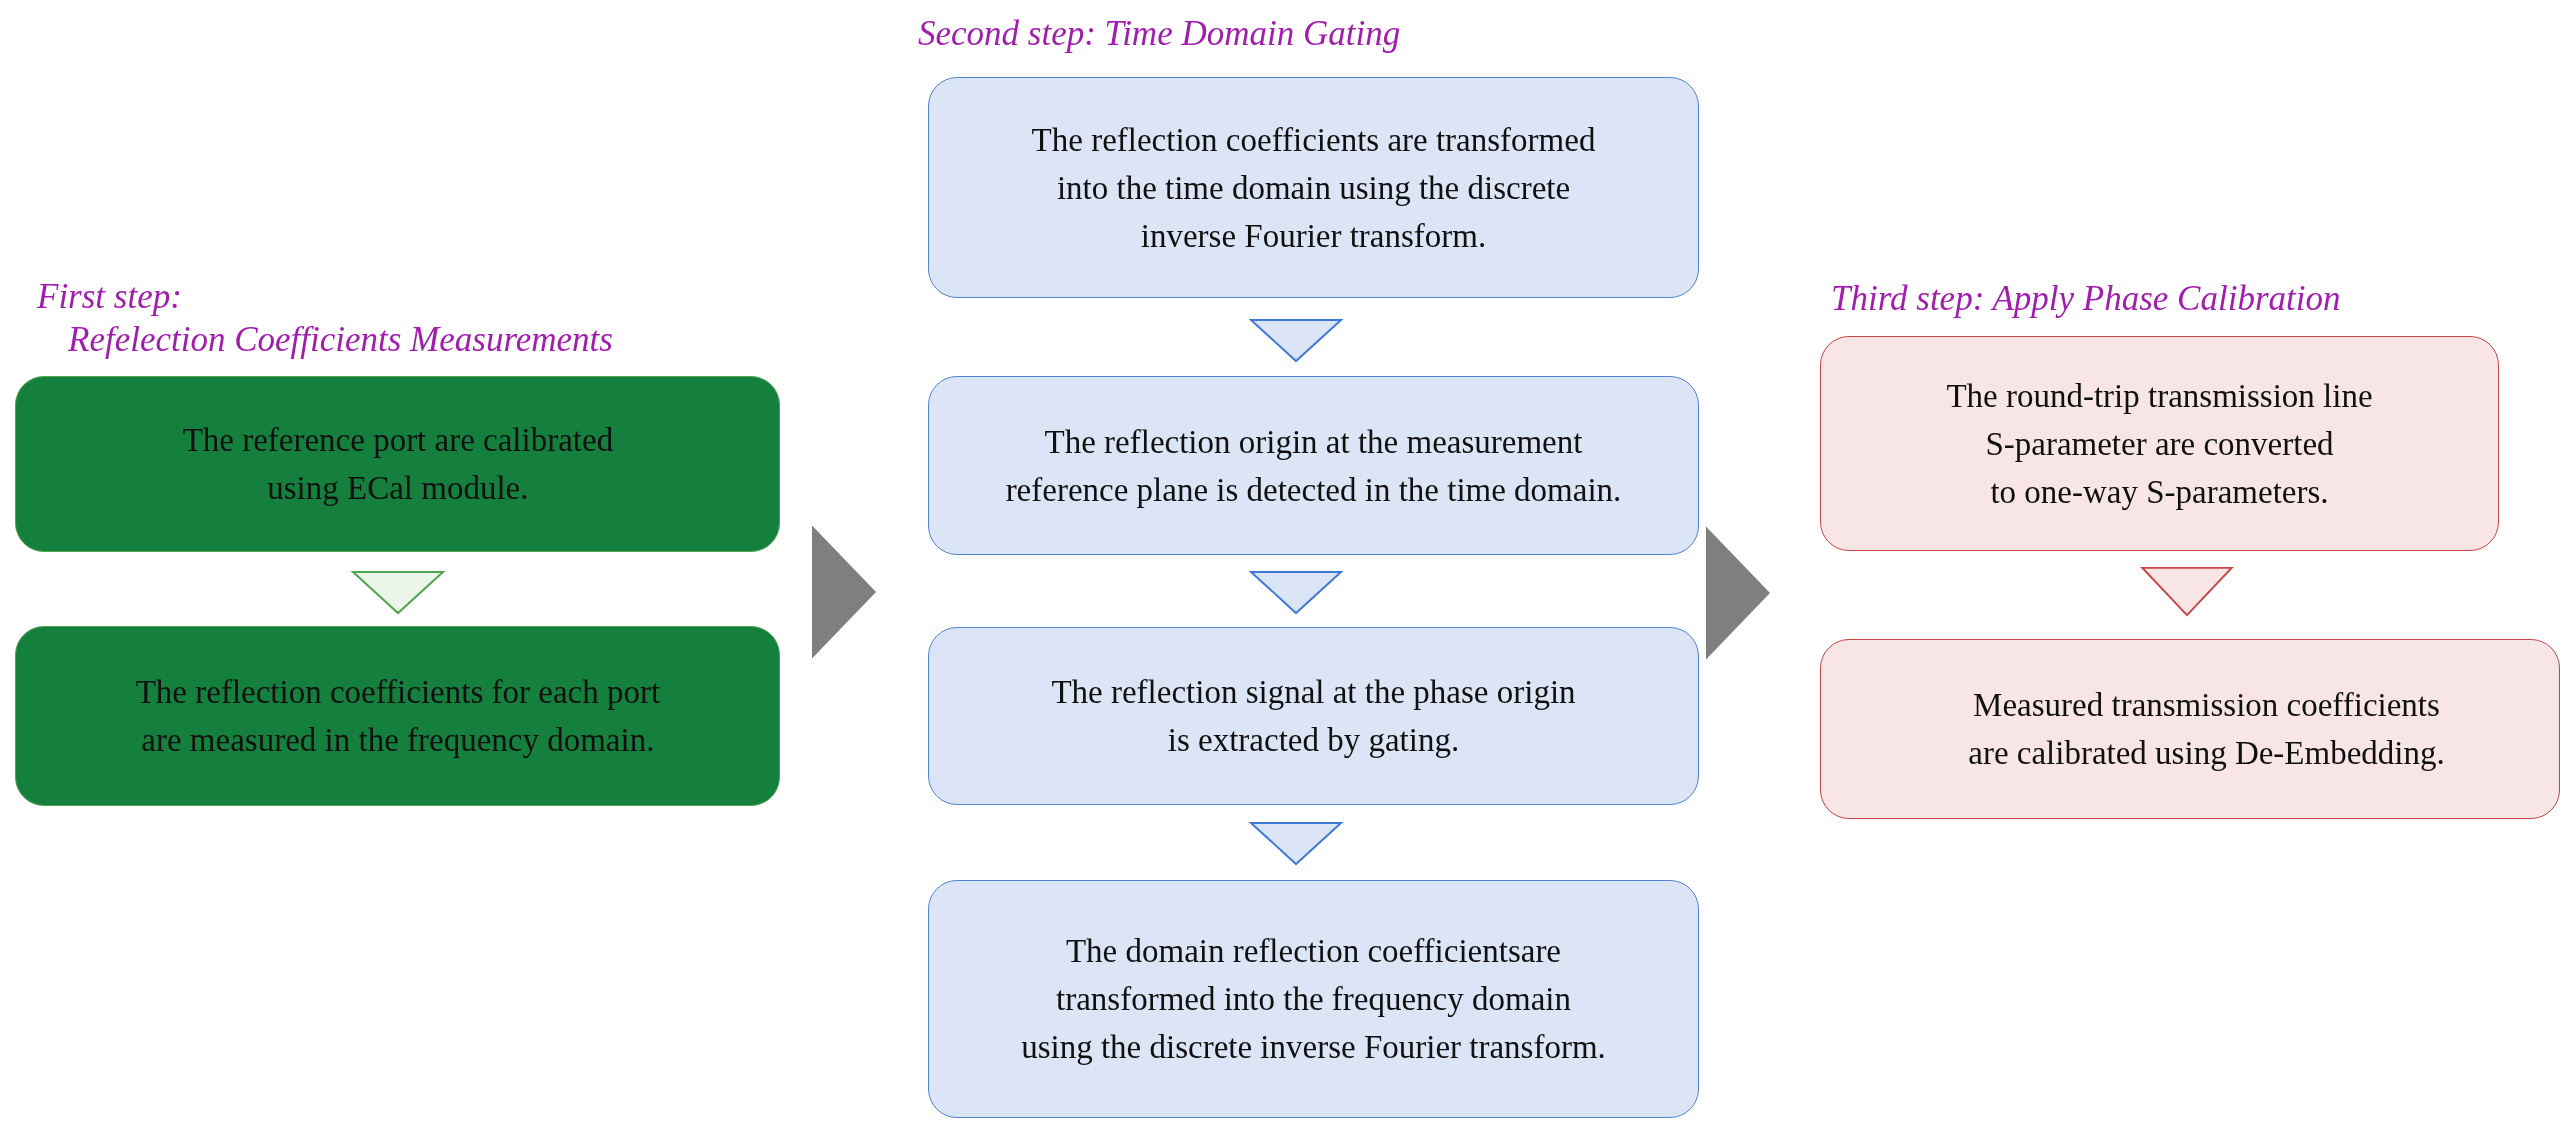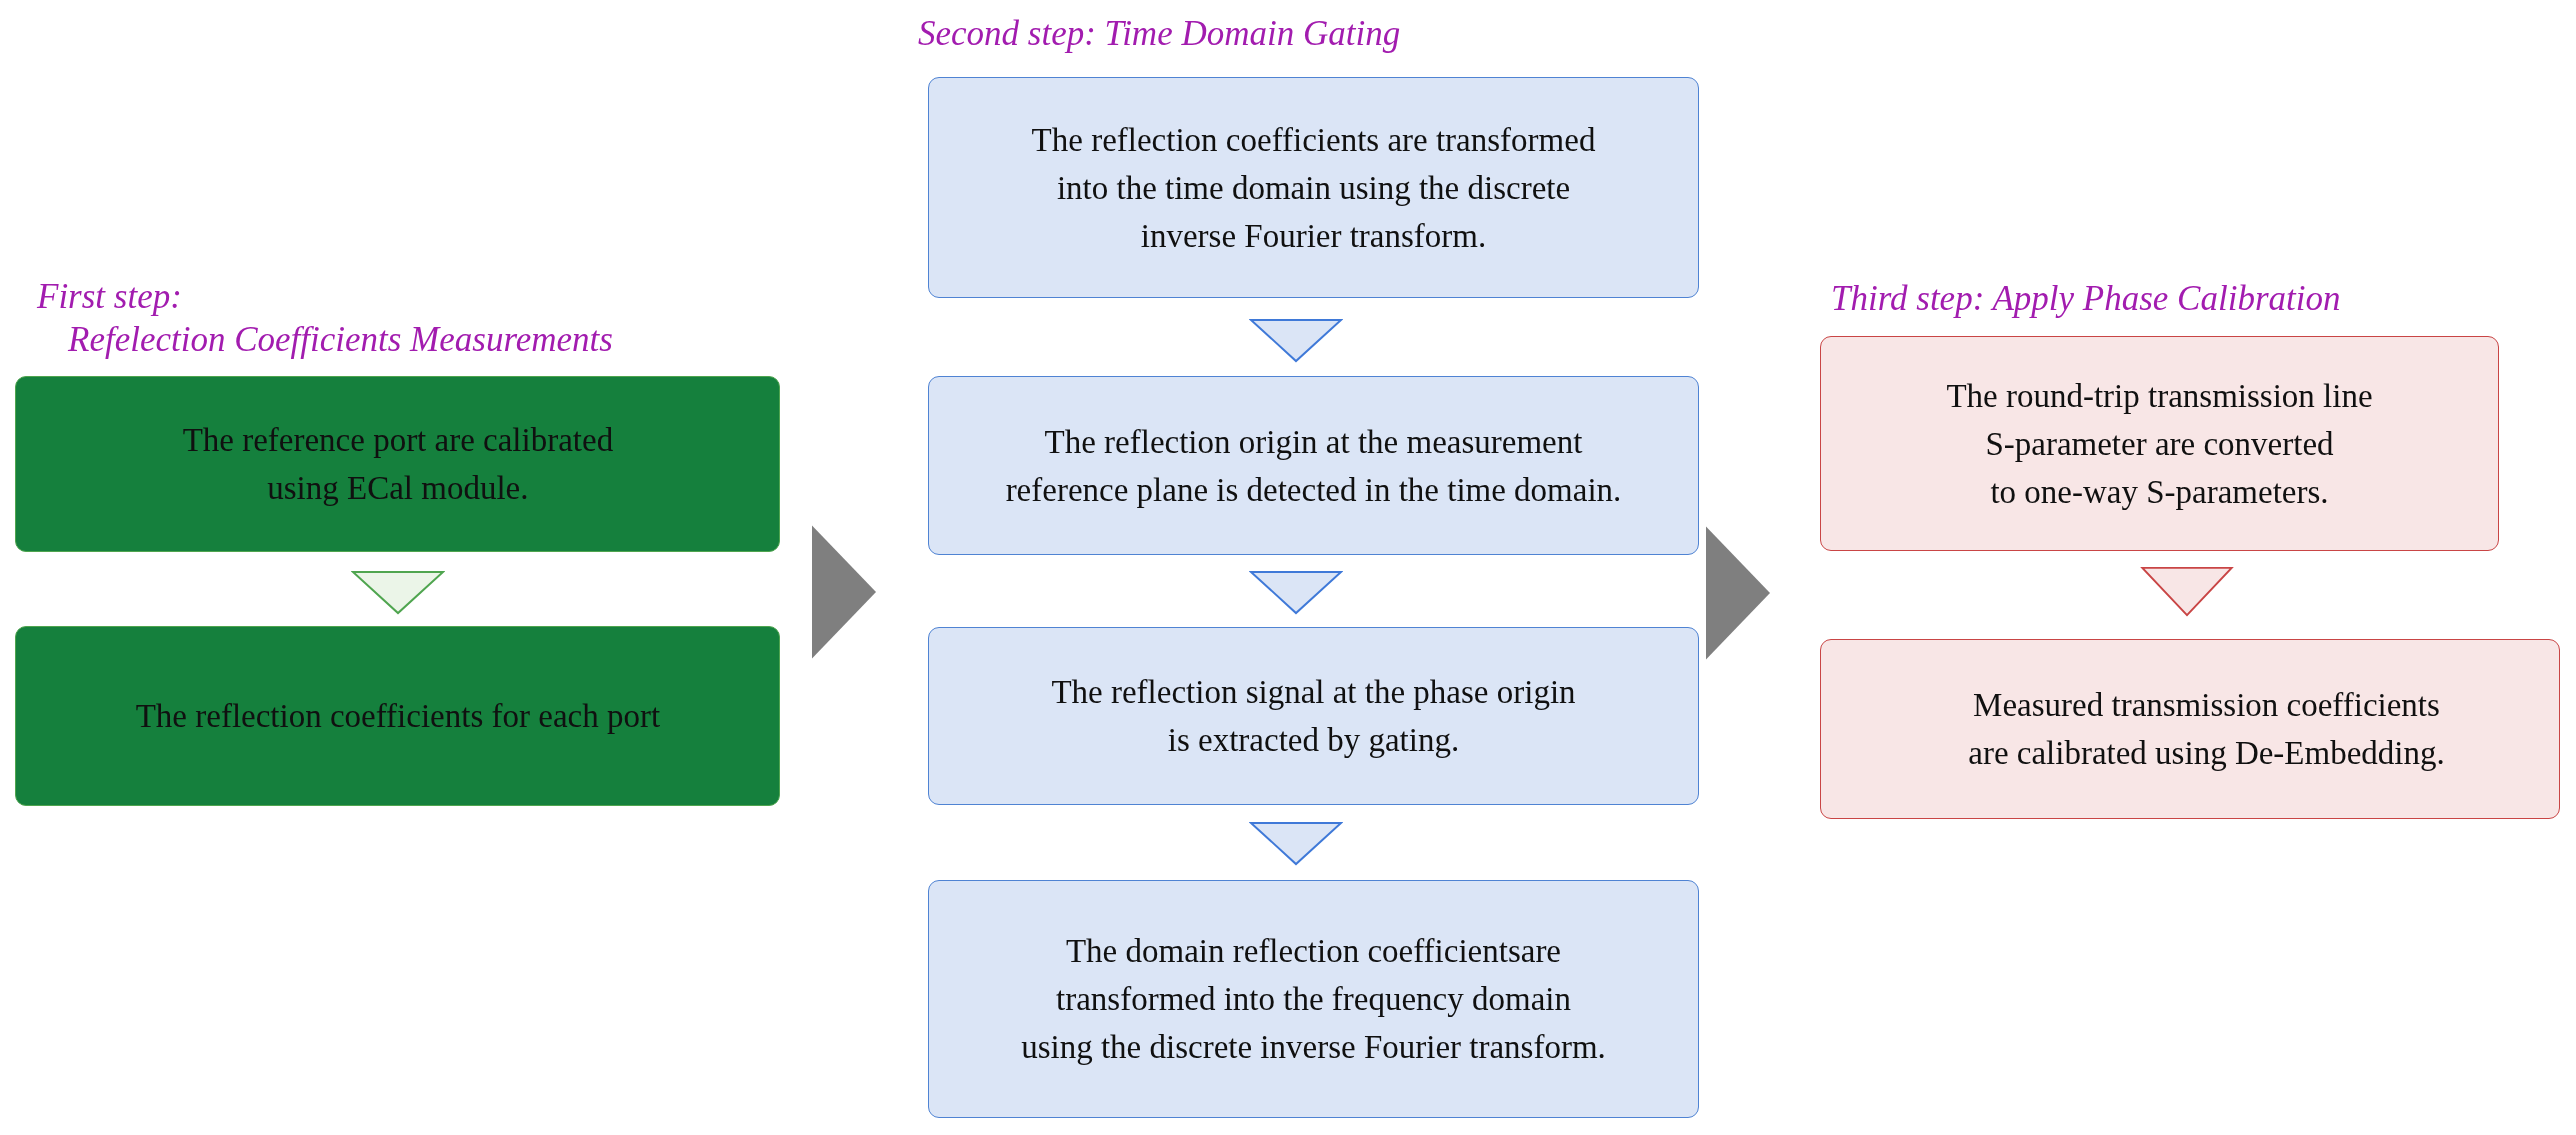--- a/index.html
+++ b/index.html
@@ -17,21 +17,21 @@
     font-size: 35px;
     line-height: 43px;
     white-space: nowrap;
     color: #a21caf;
     font-style: italic;
   }
   .title .indent { padding-left: 31px; }
   .box {
     position: absolute;
     box-sizing: border-box;
-    border-radius: 11px;
+    border-radius: 29px;
     display: flex;
     flex-direction: column;
     justify-content: center;
     align-items: center;
     text-align: center;
   }
   .green-box { background: #15803d; border: 1.9px solid #4fa54f; }
   .blue-box  { background: #dbe5f6; border: 1.9px solid #4f83d3; }
   .red-box   { background: #f8e6e6; border: 1.9px solid #c94545; }
   .box-line {
@@ -60,20 +60,21 @@
     <div class="box-line">The reference port are calibrated</div>
     <div class="box-line">using ECal module.</div>
   </div>
 
   <svg class="arrow" style="left:351px; top:570px;" width="94" height="45" viewBox="0 0 146 70">
     <polygon class="tri-green" points="3,3 143,3 73,67"></polygon>
   </svg>
 
   <div class="box green-box" style="left:15.4px; top:626px; width:765px; height:180px;">
     <div class="box-line">The reflection coefficients for each port</div>
+    <div class="box-line">are measured in the frequency domain.</div>
   </div>
 
   <svg class="arrow" style="left:812px; top:525px;" width="64" height="134" viewBox="0 0 100 208">
     <polygon class="tri-gray" points="0,0 100,104 0,208"></polygon>
   </svg>
 
   <div class="title" style="left:918px; top:11.6px;">
     <div>Second step: Time Domain Gating</div>
   </div>
 

